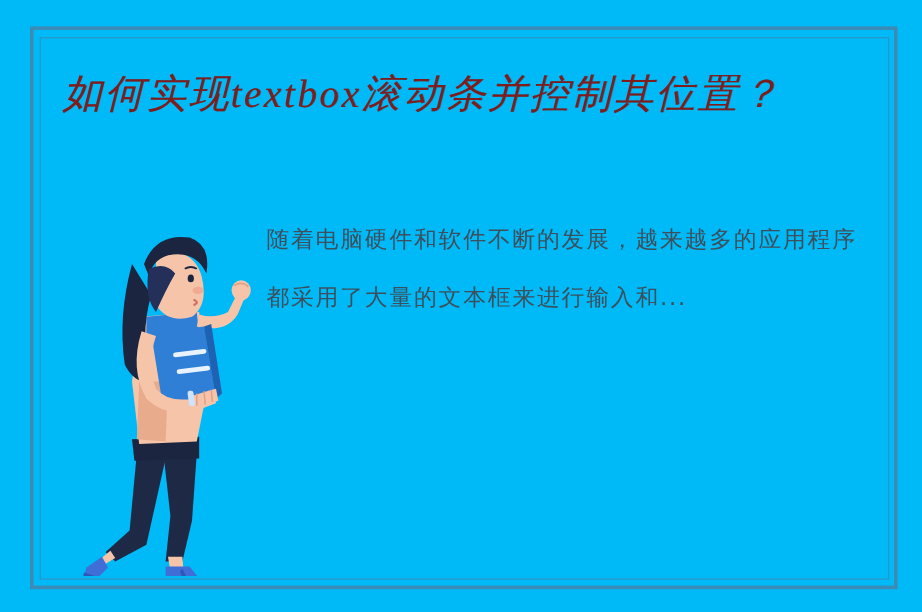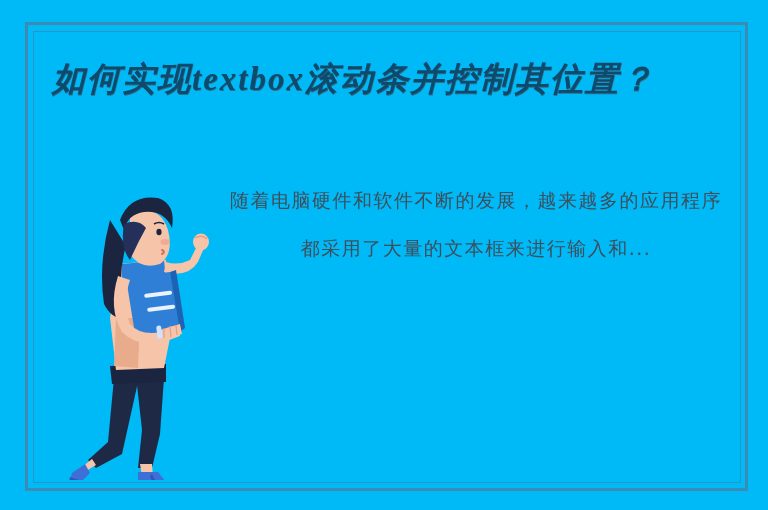--- a/index.html
+++ b/index.html
@@ -46,40 +46,40 @@
 
   
   #title {
     position: absolute;
     left: 52px;
     top: 56px;
     width: 660px;
     font-family: "Liberation Serif", serif;
     font-size: 33px;
     line-height: 46px;
-    font-weight: 700;
+    font-weight: 400;
     font-style: italic;
     letter-spacing: 2px;
-    color: #0c4a6e;
+    color: #7f1d1d;
     white-space: nowrap;
     text-shadow: 0.5px 0.5px 0 #2f6f8c;
   }
 
   
   #excerpt {
     position: absolute;
     left: 222px;
     top: 176px;
     width: 508px;
     font-family: "DejaVu Sans", sans-serif;
     font-size: 19px;
     line-height: 48px;
     letter-spacing: 1.5px;
     color: #3d4f5c;
-    text-align: center;
+    text-align: left;
   }
 
   
   #illustration {
     position: absolute;
     left: 52px;
     top: 168px;
     width: 160px;
     height: 312px;
   }

